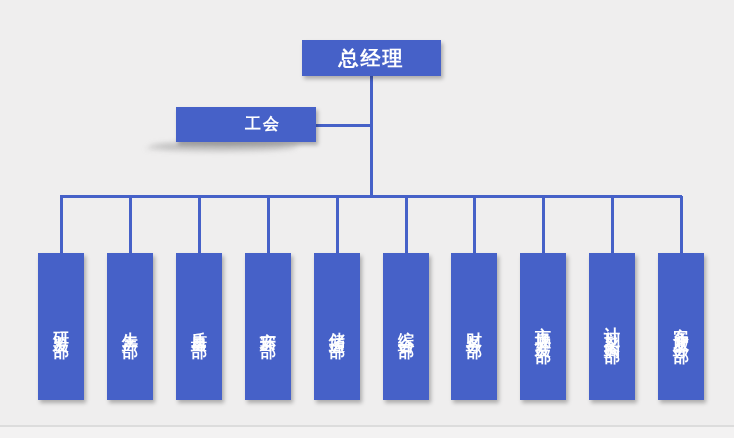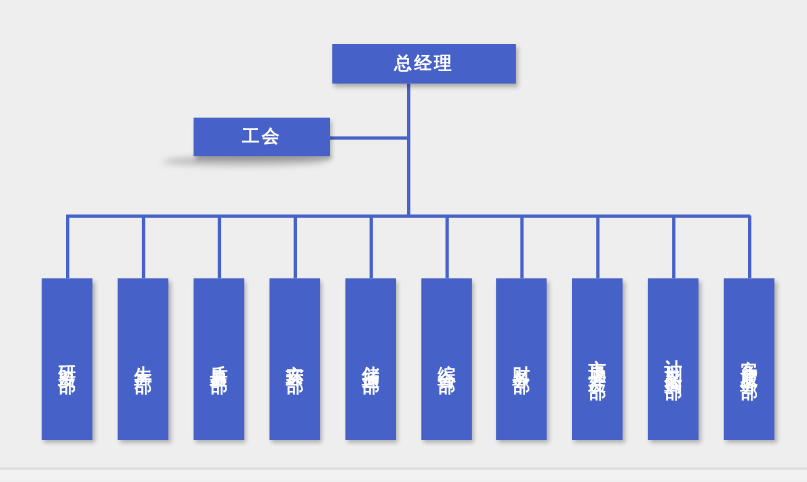--- a/index.html
+++ b/index.html
@@ -22,30 +22,31 @@
     background: var(--box-color, #4661c8);
     color: #ffffff;
     font-weight: bold;
     display: flex;
     align-items: center;
     justify-content: center;
     box-shadow: 2px 3px 4px rgba(0,0,0,0.28);
   }
   .root-node {
     left: 302px; top: 40px;
-    width: 167px; height: 36px;
-    font-size: 16px;
+    width: 139px; height: 36px;
+    font-size: 20px;
     letter-spacing: 2px;
     text-align: center;
   }
   .union-node {
     left: 176px; top: 107px;
-    width: 124px; height: 35px;
+    width: 106px; height: 35px;
     font-size: 16px;
     letter-spacing: 2px;
+    padding-left: 34px;
   }
   .dept {
     position: absolute;
     top: 253px;
     width: 46px;
     height: 147px;
     background: var(--box-color, #4661c8);
     color: #ffffff;
     display: flex;
     align-items: center;

